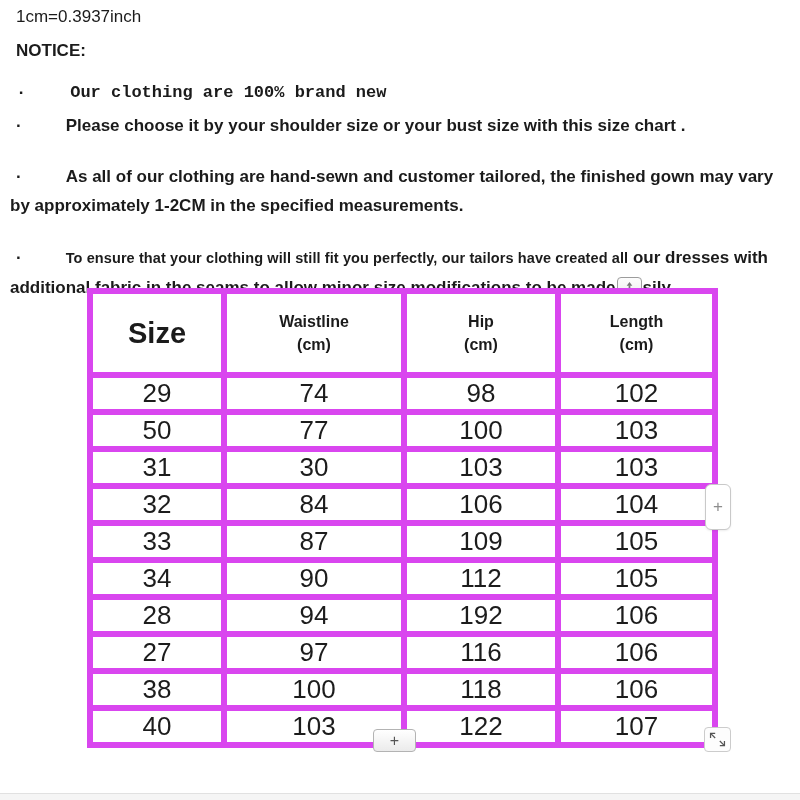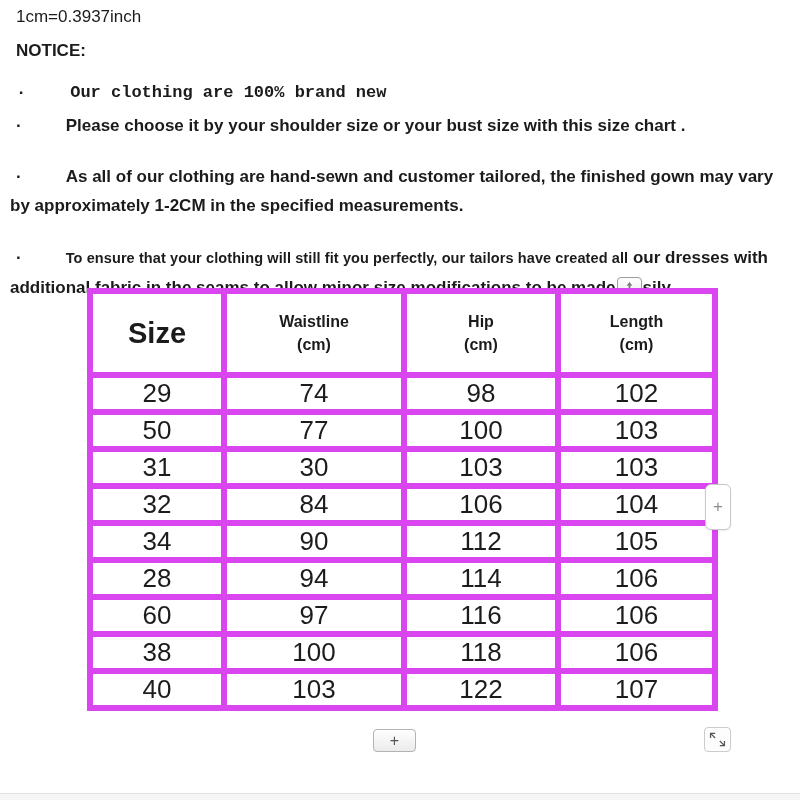--- a/index.html
+++ b/index.html
@@ -145,33 +145,39 @@
         <td>103</td>
         <td>103</td>
       </tr>
       <tr>
         <td>32</td>
         <td>84</td>
         <td>106</td>
         <td>104</td>
       </tr>
       <tr>
+        <td>33</td>
+        <td>87</td>
+        <td>109</td>
+        <td>105</td>
+      </tr>
+      <tr>
         <td>34</td>
         <td>90</td>
         <td>112</td>
         <td>105</td>
       </tr>
       <tr>
         <td>28</td>
         <td>94</td>
-        <td>114</td>
-        <td>106</td>
-      </tr>
-      <tr>
-        <td>60</td>
+        <td>192</td>
+        <td>106</td>
+      </tr>
+      <tr>
+        <td>27</td>
         <td>97</td>
         <td>116</td>
         <td>106</td>
       </tr>
       <tr>
         <td>38</td>
         <td>100</td>
         <td>118</td>
         <td>106</td>
       </tr>

